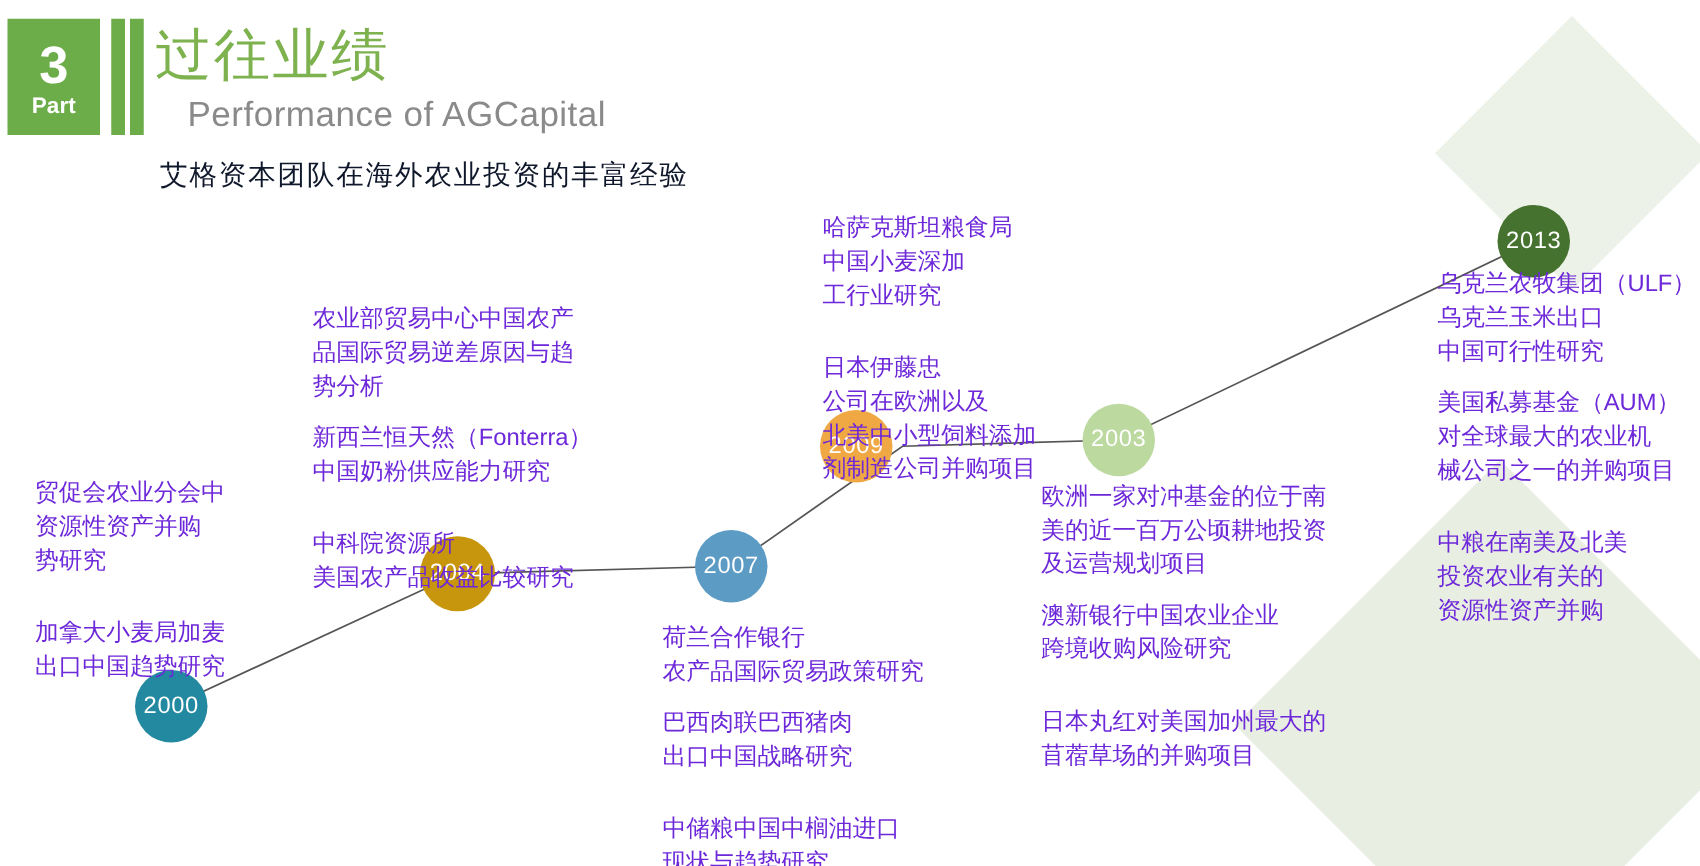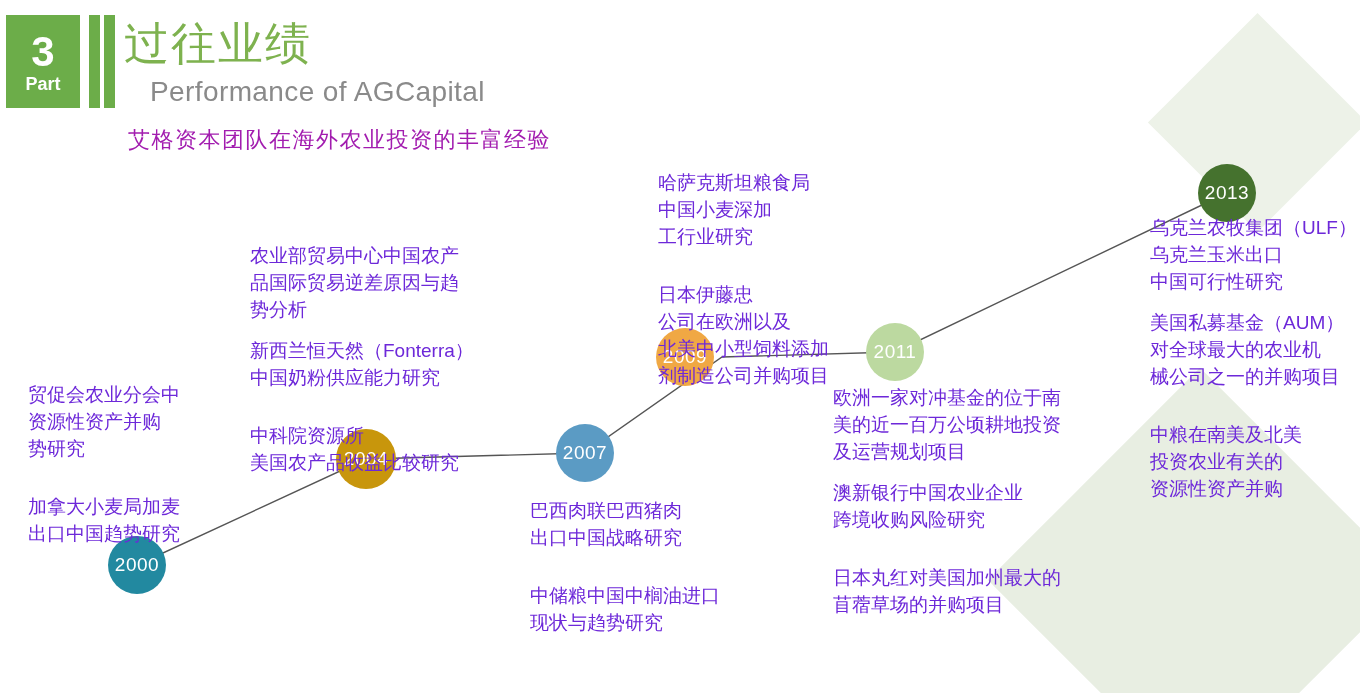--- a/index.html
+++ b/index.html
@@ -35,21 +35,21 @@
     font-family:Liberation Sans, sans-serif;
   }
   .title-en{
     position:absolute;left:126px;top:76px;
     font-size:28px;color:#8a8a8a;letter-spacing:0.4px;
     font-family:"Liberation Sans",sans-serif;
     margin-left:24px;
   }
   .subtitle{
     position:absolute;left:128px;top:125px;
-    font-size:22px;color:#a21caf;letter-spacing:1.5px;
+    font-size:22px;color:#0f172a;letter-spacing:1.5px;
     font-family:"DejaVu Sans","Liberation Sans",sans-serif;
   }
 
   
   svg.connectors{position:absolute;left:0;top:0;width:1360px;height:693px;}
   .node{
     position:absolute;border-radius:50%;
     display:flex;align-items:center;justify-content:center;
     color:#ffffff;font-size:19px;letter-spacing:0.5px;
     font-family:"Liberation Sans",sans-serif;
@@ -94,21 +94,21 @@
       <div class="node" style="left: 336px; top: 429px; width: 60px; height: 60px; background: rgb(200, 150, 12);">
         <span>2004</span>
       </div>
       <div class="node" style="left: 556px; top: 424px; width: 58px; height: 58px; background: rgb(91, 155, 196);">
         <span>2007</span>
       </div>
       <div class="node" style="left: 656px; top: 328px; width: 58px; height: 58px; background: rgb(240, 168, 68);">
         <span>2009</span>
       </div>
       <div class="node" style="left: 866px; top: 323px; width: 58px; height: 58px; background: rgb(188, 217, 160);">
-        <span>2011</span>
+        <span>2003</span>
       </div>
       <div class="node" style="left: 1198px; top: 164px; width: 58px; height: 58px; background: rgb(69, 114, 46);">
         <span>2013</span>
       </div>
     </div>
 
   <div class="tblock" id="blk-2000" style="left:28px;top:382px;width:200px;">
       <p>贸促会农业分会中
 资源性资产并购
 势研究</p>
@@ -118,20 +118,22 @@
   <div class="tblock" id="blk-2004" style="left:250px;top:243px;width:230px;">
       <p>农业部贸易中心中国农产
 品国际贸易逆差原因与趋
 势分析</p>
       <p>新西兰恒天然（Fonterra）
 中国奶粉供应能力研究</p>
       <p>中科院资源所
 美国农产品收益比较研究</p>
     </div>
   <div class="tblock" id="blk-2007" style="left:530px;top:498px;width:240px;">
+      <p>荷兰合作银行
+农产品国际贸易政策研究</p>
       <p>巴西肉联巴西猪肉
 出口中国战略研究</p>
       <p>中储粮中国中榈油进口
 现状与趋势研究</p>
     </div>
   <div class="tblock" id="blk-2009" style="left:658px;top:170px;width:240px;">
       <p>哈萨克斯坦粮食局
 中国小麦深加
 工行业研究</p>
       <p>日本伊藤忠

